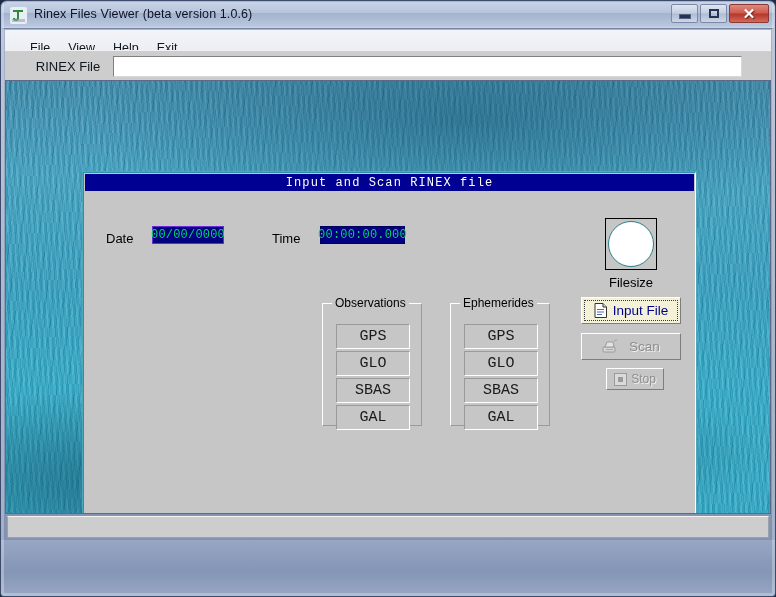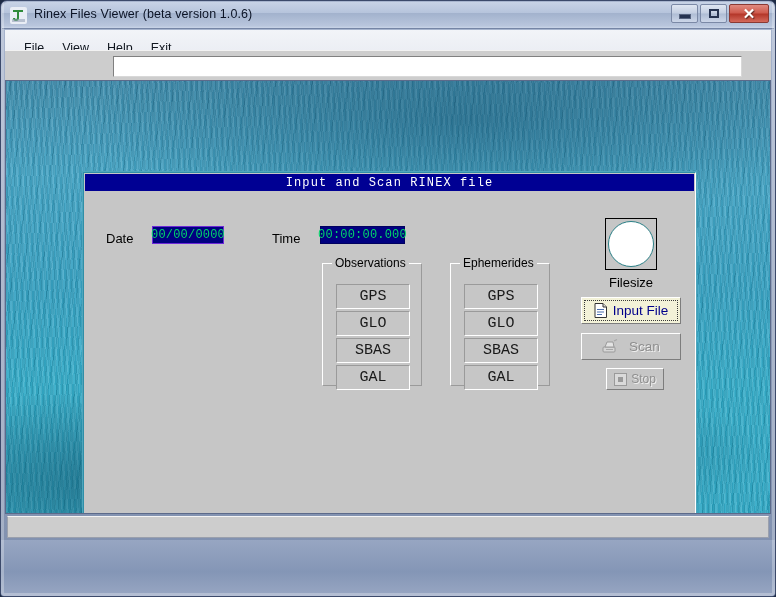--- a/index.html
+++ b/index.html
@@ -117,21 +117,21 @@
   
   #menu-bar {
     position: absolute;
     left: 4px; top: 29px;
     width: 766px; height: 36px;
     background: linear-gradient(180deg,#f2f4f8 0%,#e7eaf1 100%);
     border-bottom: 1px solid #9aa6bd;
     box-sizing: border-box;
     display: flex;
     align-items: center;
-    padding-left: 10px;
+    padding-left: 16px;
   }
   .menu-item {
     font-size: 12.5px;
     color: #10161f;
     padding: 1px 9px;
     cursor: default;
     white-space: nowrap;
   }
 
   
@@ -338,20 +338,21 @@
   }
 
   
   .groupbox {
     position: absolute;
     box-sizing: border-box;
     border: 1px solid #ffffff;
     border-right-color: #9a9a9a;
     border-bottom-color: #9a9a9a;
     background: transparent;
+    margin-top: 40px;
   }
   #group-observations { left: 237px; top: 72px; width: 100px; height: 123px; }
   #group-ephemerides  { left: 365px; top: 72px; width: 100px; height: 123px; }
   .group-legend {
     position: absolute;
     top: -8px; left: 9px;
     background: #c6c6c6;
     padding: 0 3px;
     font-size: 12px;
     color: #000;
@@ -490,20 +491,21 @@
   </div>
 
   <div id="menu-bar">
     <div class="menu-item">File</div>
     <div class="menu-item">View</div>
     <div class="menu-item">Help</div>
     <div class="menu-item">Exit</div>
   </div>
 
   <div id="rinex-row">
+    <div id="rinex-label">RINEX File</div>
     <input id="rinex-input" type="text" value="" style="">
   </div>
 
   <div id="client-area">
     <div id="water"></div>
 
     <div id="scan-dialog">
       <div id="dialog-titlebar">Input and Scan RINEX file</div>
 
       <div id="dialog-body">

